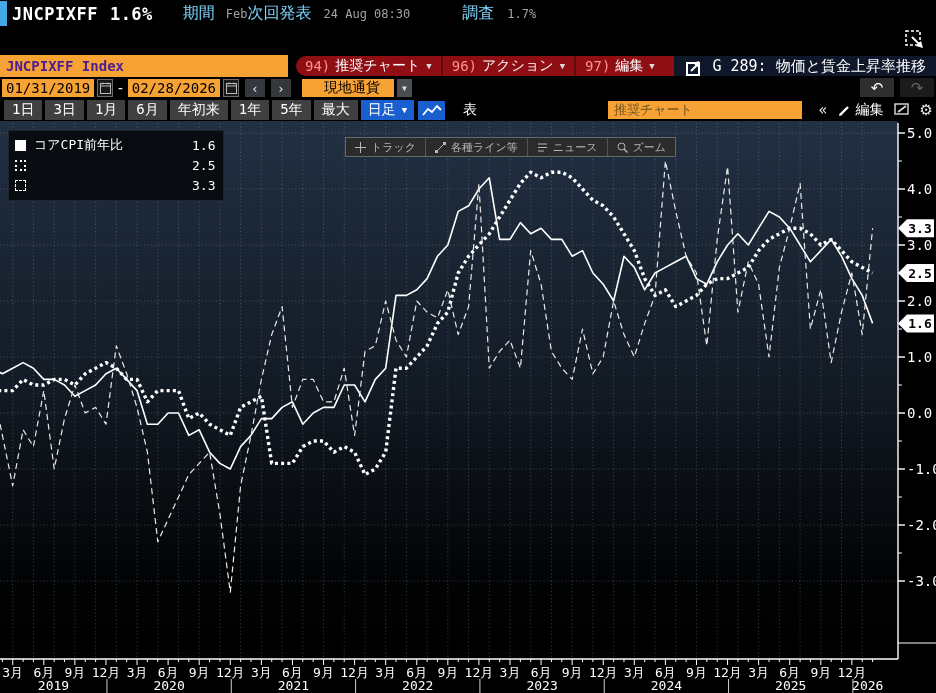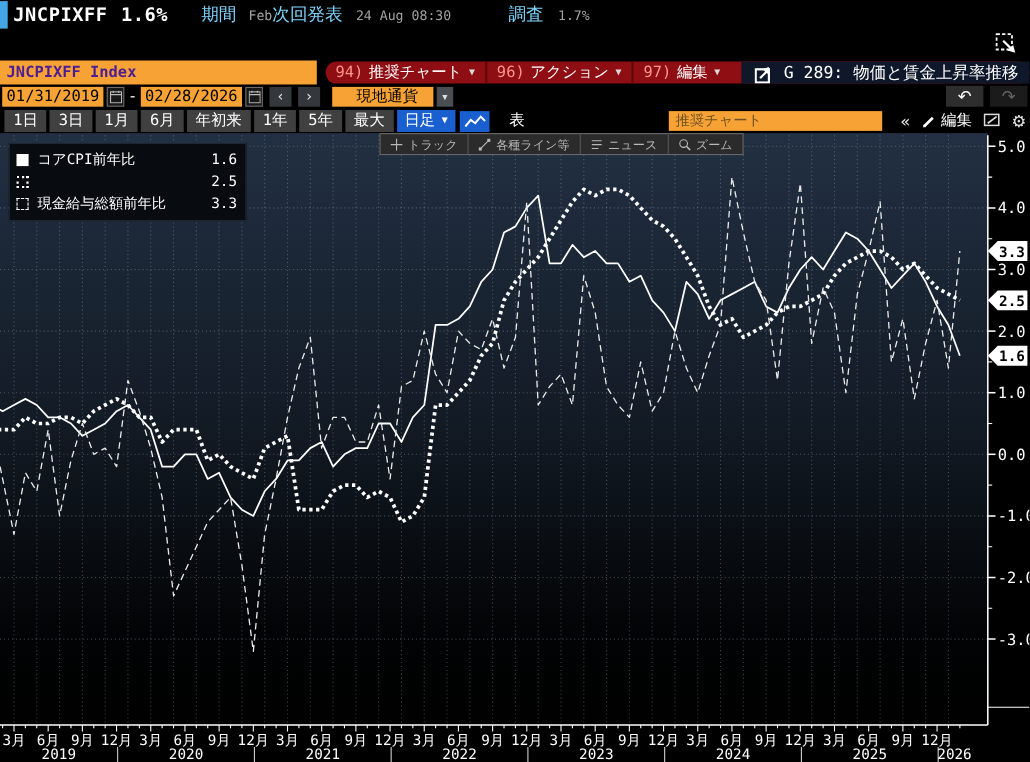--- a/index.html
+++ b/index.html
@@ -63,21 +63,21 @@
   #chart{position:absolute;top:121px;left:0;width:936px;height:572px;}
   #legend{position:absolute;left:8px;top:9px;background:rgba(6,9,13,.93);
           padding:4px 8px 5px 6px;border:1px solid #20262e;}
   .lgrow{display:flex;align-items:center;height:20px;}
   .lgmark{width:11px;height:11px;margin-right:8px;box-sizing:border-box;}
   .lgmark.solid{background:#fff;}
   .lgmark.dotted{border:2px dotted #fff;}
   .lgmark.dashed{border:1px dashed #fff;}
   .lglabel{font-size:13px;width:158px;}
   .lgval{font-size:13px;text-align:right;flex:1;}
-  #ctoolbar{position:absolute;left:345px;top:0;height:20px;display:flex;background:#2b2b2b;
+  #ctoolbar{position:absolute;left:345px;top:16px;height:20px;display:flex;background:#2b2b2b;
             border:1px solid #686868;box-sizing:border-box;}
   .cbtn{display:flex;align-items:center;gap:5px;padding:0 9px;border-right:1px solid #555;
         color:#b9b9b9;font-size:11px;white-space:nowrap;}
   .cbtn:last-child{border-right:none;}
 </style>
 </head>
 <body>
 
 <div class="row" id="row1">
   <div class="bluetag"></div>
@@ -470,17 +470,16 @@
       <span class="lgmark solid"></span>
       <span class="lglabel">コアCPI前年比</span>
       <span class="lgval">1.6</span>
     </div>
     <div class="lgrow">
       <span class="lgmark dotted"></span>
       <span class="lgval">2.5</span>
     </div>
     <div class="lgrow">
       <span class="lgmark dashed"></span>
-      <span class="lglabel">現金給与総額前年比</span>
       <span class="lgval">3.3</span>
     </div>
   </div>
 </div>
 
 </body></html>

